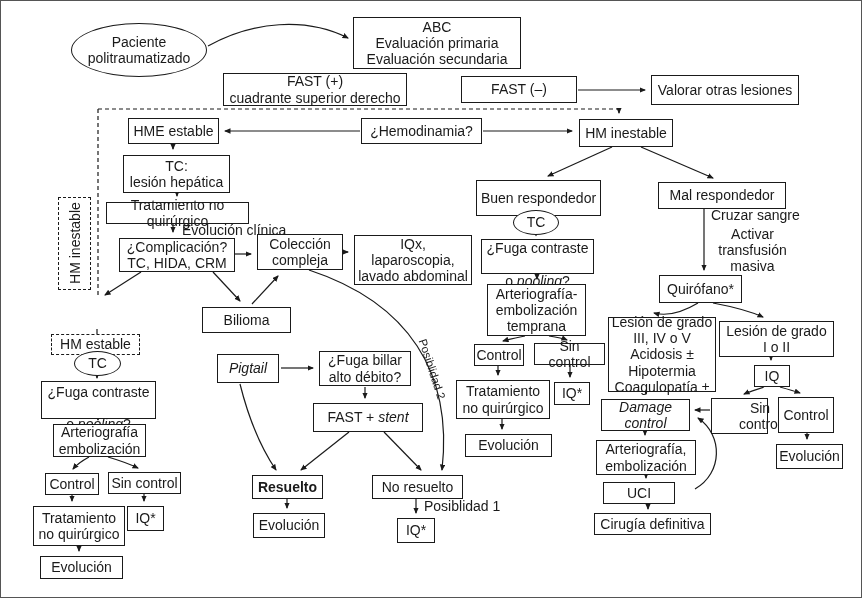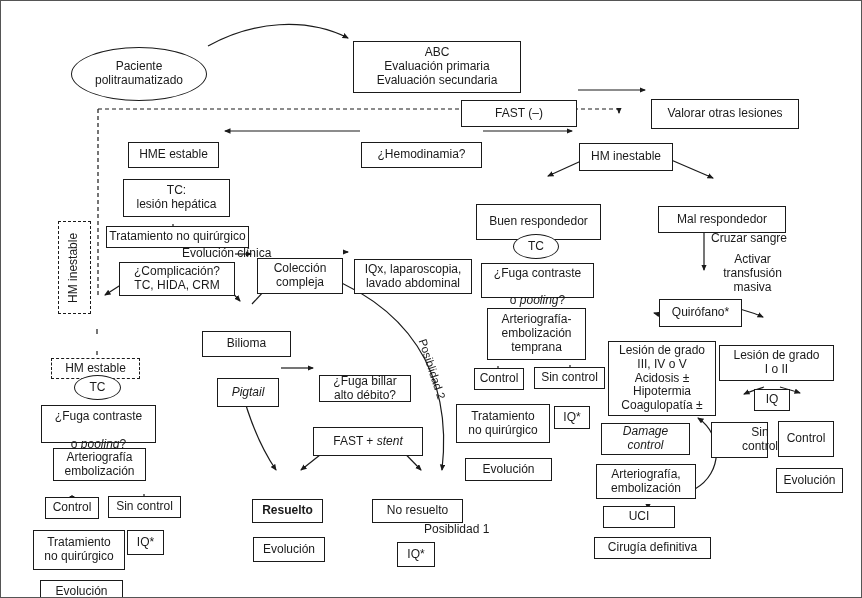--- a/index.html
+++ b/index.html
@@ -6,22 +6,22 @@
   #canvas{
     position:relative;width:862px;height:598px;background:#ffffff;
     font-family:"Liberation Sans","DejaVu Sans",sans-serif;color:#1a1a1a;
     border:1px solid #555;box-sizing:border-box;overflow:hidden;
   }
   #wires{position:absolute;left:0;top:0;z-index:0;}
   .n{
     position:absolute;z-index:1;box-sizing:border-box;
     border:1.3px solid #1a1a1a;background:#fff;
     display:flex;align-items:center;justify-content:center;
-    text-align:center;font-size:12px;line-height:1.15;
-    white-space:pre-line;padding:1px 2px;margin-top:24px;
+    text-align:center;font-size:14px;line-height:1.15;
+    white-space:pre-line;padding:1px 2px;
   }
   .el{border-radius:50%;}
   .dsh{border:1.2px dashed #1a1a1a;}
   .lbl{border:none;background:transparent;padding:0;justify-content:flex-start;text-align:left;}
   .ctr{justify-content:center;text-align:center;}
   .it{font-style:italic;}
   .vert span{transform:rotate(-90deg);white-space:nowrap;display:block;}
   .rot2{
     position:absolute;z-index:1;font-size:11.5px;white-space:nowrap;
     transform:rotate(72deg);transform-origin:center center;
@@ -95,36 +95,38 @@
       <path d="M 647,503 V 508" marker-end="url(#ah)"></path>
       <path d="M 694,488 C 722,472 722,434 697,417" marker-end="url(#ah)"></path>
     </g>
   </svg>
 
   <div class="n el" style="left:70px;top:22px;width:136px;height:54px;">Paciente
 politraumatizado</div>
   <div class="n" style="left:352px;top:16px;width:168px;height:52px;">ABC
 Evaluación primaria
 Evaluación secundaria</div>
+  <div class="n" style="left:222px;top:72px;width:184px;height:33px;">FAST (+)
+cuadrante superior derecho</div>
   <div class="n" style="left:650px;top:74px;width:148px;height:30px;">Valorar otras lesiones</div>
   <div class="n" style="left:460px;top:75px;width:116px;height:27px;">FAST (–)</div>
 
   <div class="n" style="left:127px;top:117px;width:91px;height:26px;">HME estable</div>
   <div class="n" style="left:360px;top:117px;width:121px;height:26px;">¿Hemodinamia?</div>
   <div class="n" style="left:578px;top:118px;width:94px;height:28px;">HM inestable</div>
 
   <div class="n" style="left:122px;top:154px;width:107px;height:38px;">TC:
 lesión hepática</div>
   <div class="n" style="left:105px;top:201px;width:143px;height:22px;">Tratamiento no quirúrgico</div>
   <div class="n lbl" style="left:181px;top:222px;width:110px;height:14px;">Evolución clínica</div>
   <div class="n" style="left:118px;top:237px;width:116px;height:34px;">¿Complicación?
 TC, HIDA, CRM</div>
   <div class="n" style="left:256px;top:233px;width:86px;height:36px;">Colección
 compleja</div>
-  <div class="n" style="left:353px;top:234px;width:118px;height:35px;">IQx, laparoscopia,
+  <div class="n" style="left:353px;top:234px;width:118px;height:50px;">IQx, laparoscopia,
 lavado abdominal</div>
 
   <div class="n dsh vert" style="left:57px;top:196px;width:33px;height:93px;">
     <span>HM inestable</span>
   </div>
 
   <div class="n dsh" style="left:50px;top:333px;width:89px;height:21px;">HM estable</div>
   <div class="n el" style="left:73px;top:350px;width:47px;height:25px;">TC</div>
 
   <div class="n" style="left:40px;top:380px;width:115px;height:38px;">
@@ -137,21 +139,21 @@
 embolización</div>
   <div class="n" style="left:44px;top:472px;width:54px;height:22px;">Control</div>
   <div class="n" style="left:107px;top:471px;width:73px;height:22px;">Sin control</div>
   <div class="n" style="left:32px;top:505px;width:92px;height:40px;">Tratamiento
 no quirúrgico</div>
   <div class="n" style="left:126px;top:505px;width:37px;height:25px;">IQ*</div>
   <div class="n" style="left:39px;top:555px;width:83px;height:23px;">Evolución</div>
 
   <div class="n" style="left:201px;top:306px;width:89px;height:26px;">Bilioma</div>
   <div class="n it" style="left:216px;top:353px;width:62px;height:29px;">Pigtail</div>
-  <div class="n" style="left:318px;top:350px;width:92px;height:27px;">¿Fuga billar
+  <div class="n" style="left:318px;top:350px;width:92px;height:35px;">¿Fuga billar
 alto débito?</div>
   <div class="n" style="left:312px;top:402px;width:110px;height:29px;">
     <div><span>FAST + </span><span class="it">stent</span></div>
   </div>
   <div class="rot2" style="left:388px;top:362px;width:86px;text-align:center;">Posiblidad 2</div>
   <div class="n" style="left:251px;top:474px;width:71px;height:24px;font-weight:bold;">Resuelto</div>
   <div class="n" style="left:252px;top:512px;width:72px;height:25px;">Evolución</div>
   <div class="n" style="left:371px;top:474px;width:91px;height:24px;">No resuelto</div>
   <div class="n lbl" style="left:423px;top:498px;width:90px;height:14px;">Posiblidad 1</div>
   <div class="n" style="left:396px;top:517px;width:38px;height:25px;">IQ*</div>

